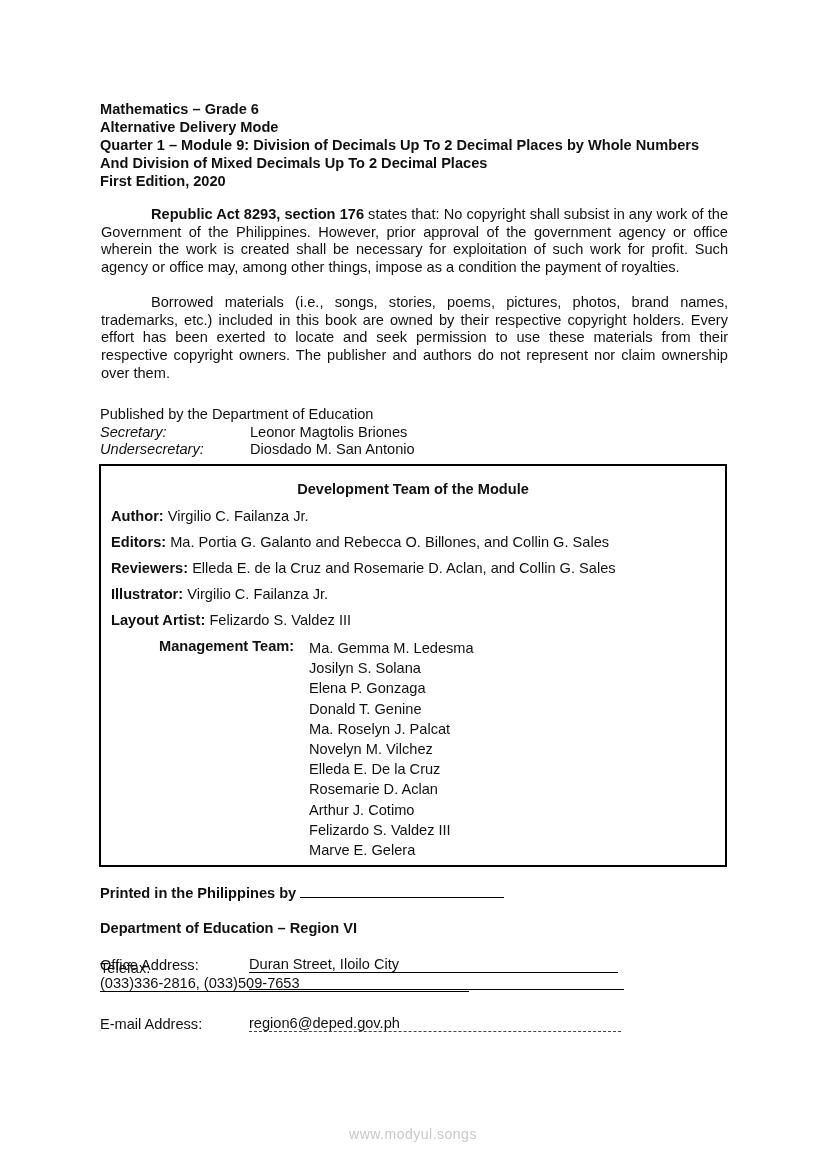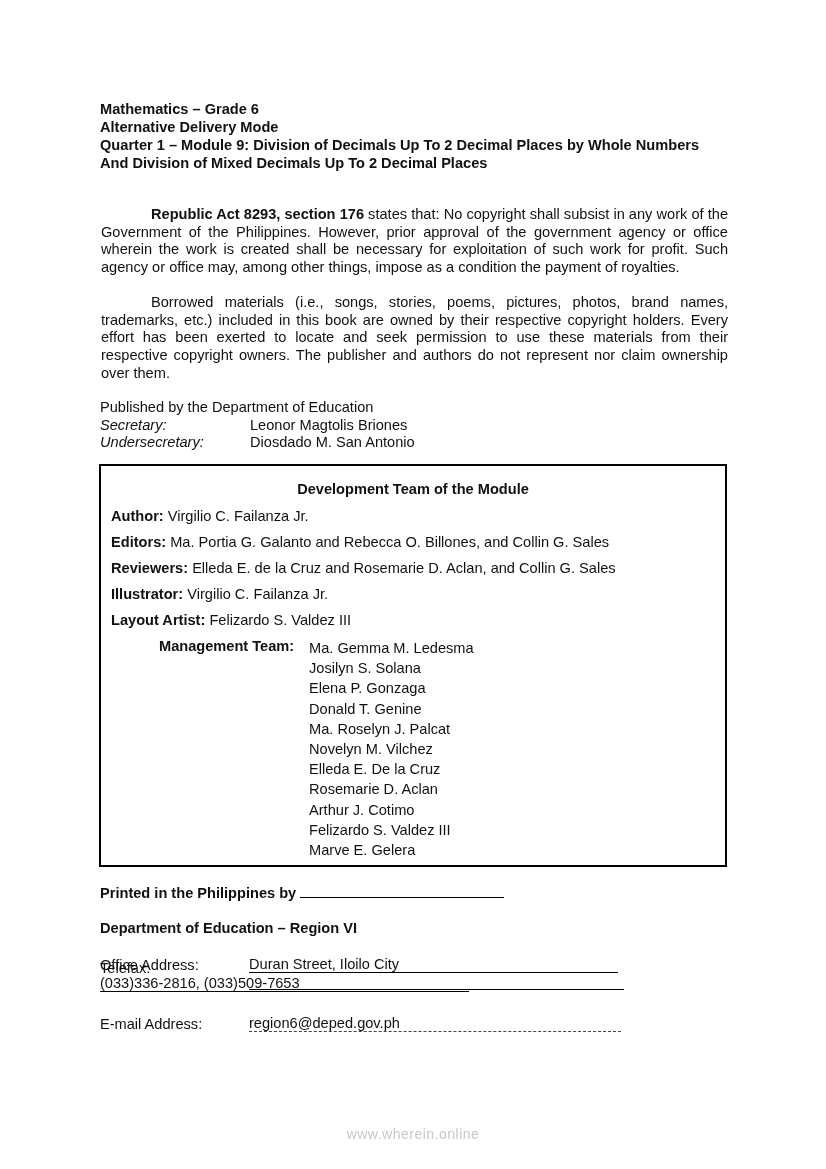--- a/index.html
+++ b/index.html
@@ -32,21 +32,21 @@
       text-align: justify;
       line-height: 17.7px;
       margin: 1px;
     }
     .para .indent { display: inline-block; width: 50px; }
     .para b { font-weight: bold; }
     .p1 { position: absolute; top: 105px; left: 0; width: 627px; }
     .p2 { position: absolute; top: 193px; left: 0; width: 627px; }
     .pub {
       position: absolute;
-      top: 299px;
+      top: 306px;
       left: 0;
       line-height: 17.7px;
     }
     .pub-row { display: flex; }
     .pub-row .lbl { width: 150px; font-style: italic; }
     .team-box {
       position: absolute;
       left: 99px;
       top: 464px;
       width: 624px;
@@ -132,20 +132,21 @@
   </style>
 </head>
 <body>
 
 <div class="page">
   <div class="title-block">
     <div>Mathematics – Grade 6</div>
     <div>Alternative Delivery Mode</div>
     <div>Quarter 1 – Module 9: Division of Decimals Up To 2 Decimal Places by Whole Numbers</div>
     <div>And Division of Mixed Decimals Up To 2 Decimal Places</div>
+    <div>First Edition, 2020</div>
   </div>
 
   <p class="para p1"><span class="indent"></span><b>Republic Act 8293, section 176</b><span> states that: No copyright shall subsist in any work of the Government of the Philippines. However, prior approval of the government agency or office wherein the work is created shall be necessary for exploitation of such work for profit. Such agency or office may, among other things, impose as a condition the payment of royalties.</span></p>
 
   <p class="para p2"><span class="indent"></span><span>Borrowed materials (i.e., songs, stories, poems, pictures, photos, brand names, trademarks, etc.) included in this book are owned by their respective copyright holders. Every effort has been exerted to locate and seek permission to use these materials from their respective copyright owners. The publisher and authors do not represent nor claim ownership over them.</span></p>
 
   <div class="pub">
     <div>Published by the Department of Education</div>
     <div class="pub-row">
       <span class="lbl">Secretary:</span>
@@ -196,13 +197,13 @@
 <div class="addr-row" style="top:960px;flex-direction:column;">
   <span class="alabel">Telefax:</span>
   <span class="aval" style="width:369px;">(033)336-2816, (033)509-7653</span>
 </div>
 
 <div class="addr-row" style="top:1016px;">
   <span class="alabel">E-mail Address:</span>
   <span class="aval dotted" style="width:372px;">region6@deped.gov.ph</span>
 </div>
 
-<div class="watermark">www.wherein.online</div>
+<div class="watermark">www.modyul.songs</div>
 
 </body></html>

